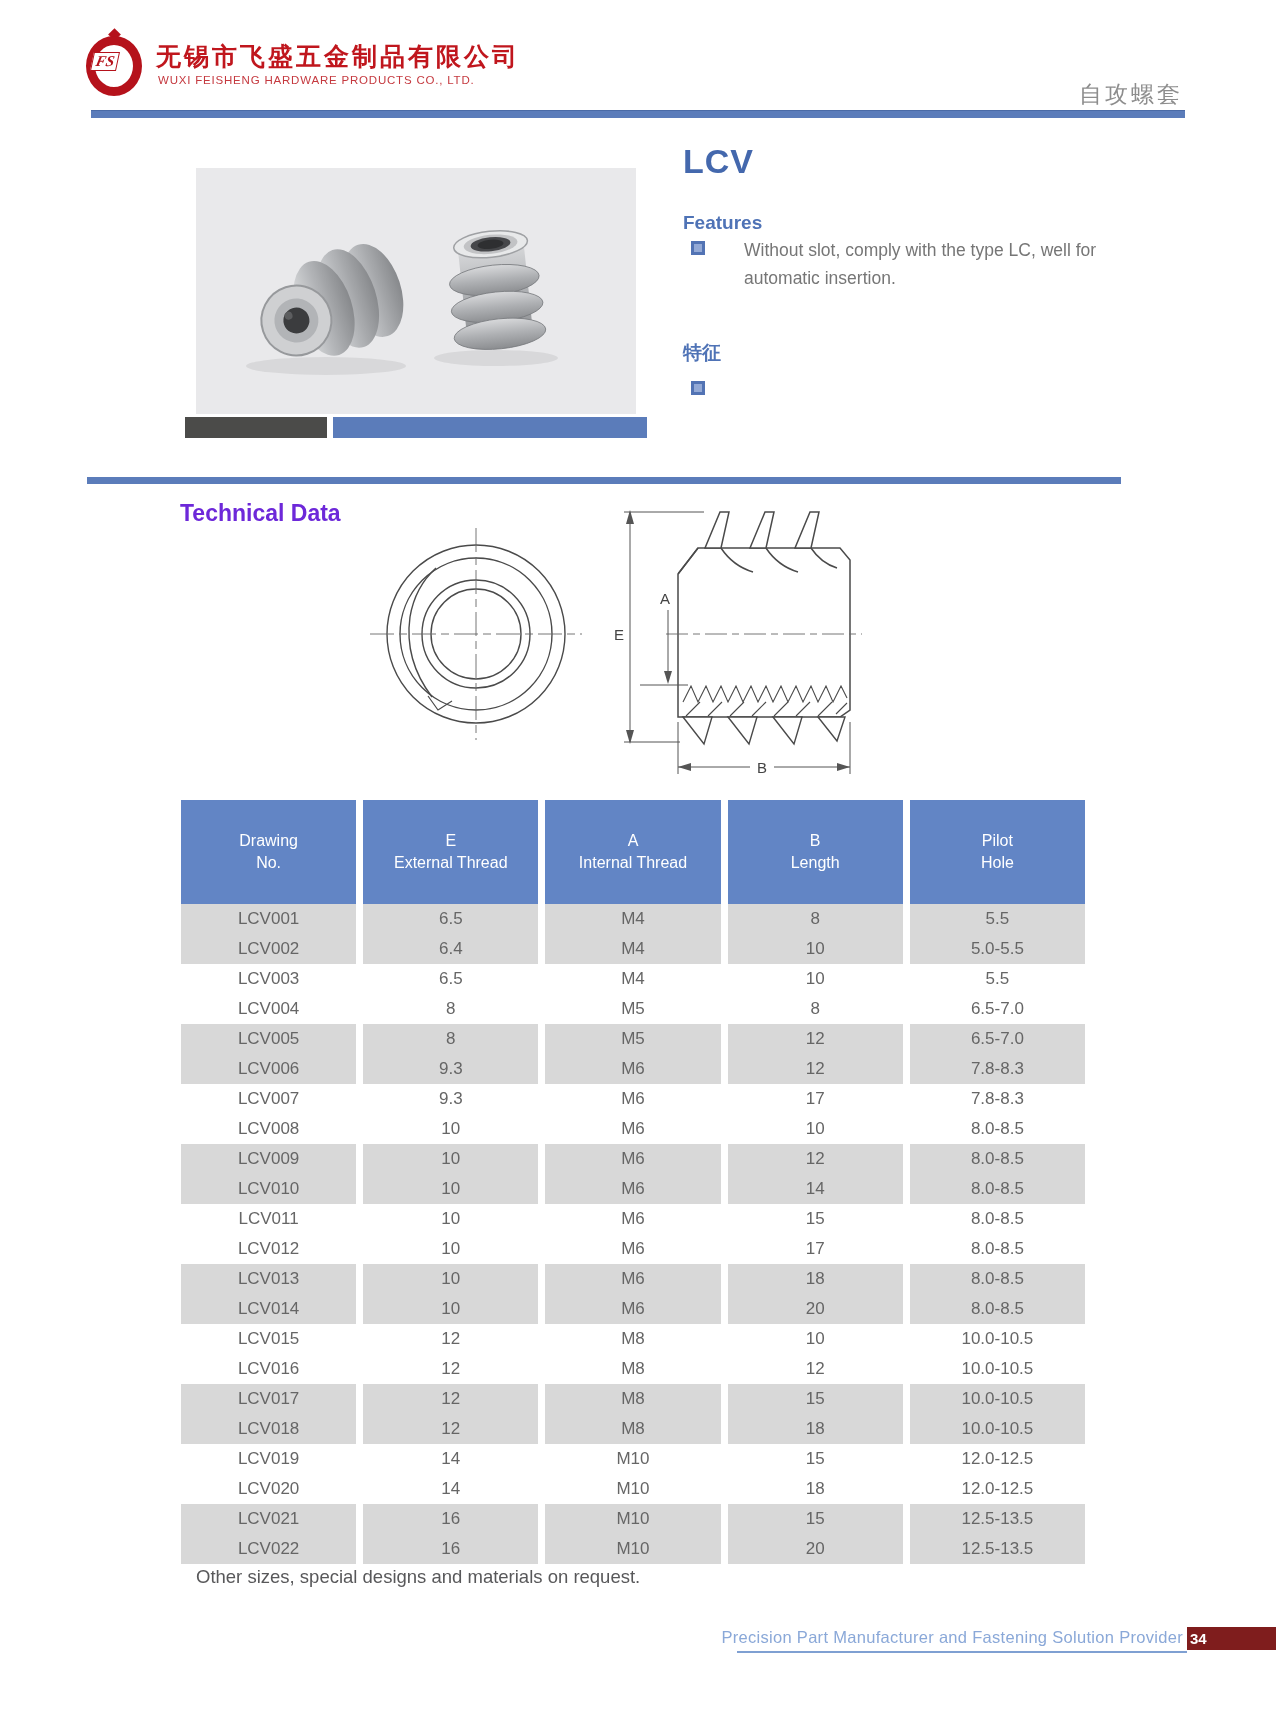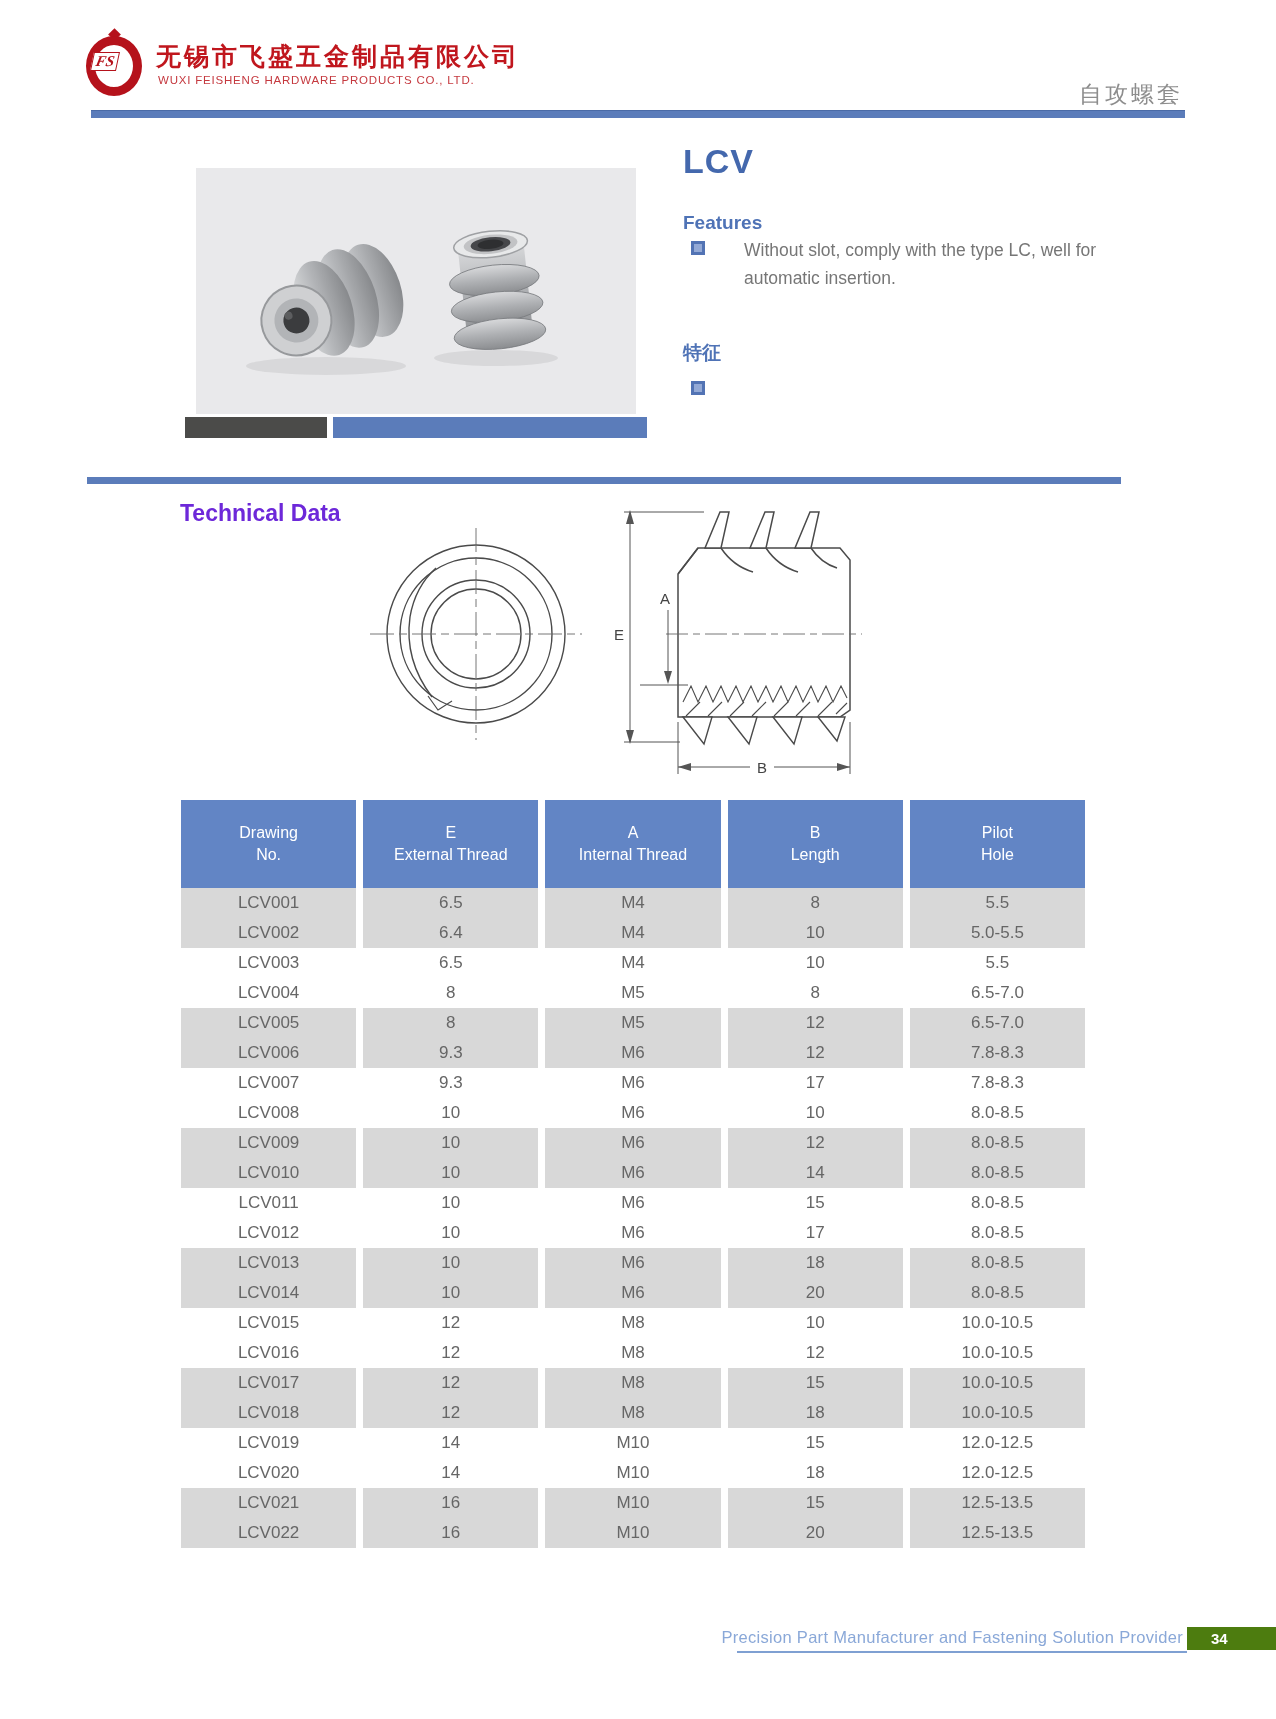--- a/index.html
+++ b/index.html
@@ -30,32 +30,32 @@
   .feature-text{position:absolute;left:744px;width:410px;font-size:17.5px;color:#767676;line-height:28px;}
 
   
   .section-rule{position:absolute;left:87px;top:477px;width:1034px;height:7px;background:#5b7cba;}
   .tech-heading{position:absolute;left:180px;top:500px;font-size:23px;font-weight:bold;color:#6d28d9;}
   .drawing{position:absolute;left:368px;top:482px;width:560px;height:310px;}
 
   
   .spec{position:absolute;left:174px;top:800px;width:918px;border-collapse:separate;border-spacing:7px 0;table-layout:fixed;}
   .spec th{background:#6285c5;color:#ffffff;font-weight:normal;font-size:16px;height:80px;line-height:1.35;
-           vertical-align:middle;text-align:center;padding:4px;}
+           vertical-align:middle;text-align:center;padding:12px;}
   .spec th span{display:block;}
   .spec td{text-align:center;font-size:17px;color:#666666;height:30px;padding:0;background:#ffffff;}
   .spec tr.band td{background:#d8d8d8;}
 
   .note{position:absolute;left:196px;top:1566px;font-size:18.5px;color:#58585a;}
 
   
   .slogan{position:absolute;right:93px;top:1628px;font-size:16.5px;color:#8aa8d8;letter-spacing:0.3px;}
   .footer-underline{position:absolute;left:737px;top:1651px;width:450px;height:2px;background:#7fa0d2;}
-  .page-badge{position:absolute;left:1187px;top:1627px;width:89px;height:23px;background:#4d7c0f;box-sizing:border-box;
-              color:#fff;font-size:15px;font-weight:bold;line-height:23px;padding-left:24px;}
+  .page-badge{position:absolute;left:1187px;top:1627px;width:89px;height:23px;background:#7f1d1d;box-sizing:border-box;
+              color:#fff;font-size:15px;font-weight:bold;line-height:23px;padding-left:3px;}
 </style>
 </head>
 <body>
 
 <div class="page">
 
   <div class="logo">
     <span class="diamond"></span>
     <span class="ring"></span>
     <span class="fs">FS</span>
@@ -369,18 +369,19 @@
         <tr class="band">
           <td>LCV022</td>
           <td>16</td>
           <td>M10</td>
           <td>20</td>
           <td>12.5-13.5</td>
         </tr>
       </tbody>
   </table>
 
+  <div class="note">Other sizes, special designs and materials on request.</div>
 
   <div class="slogan">Precision Part Manufacturer and Fastening Solution Provider</div>
   <div class="footer-underline"></div>
   <div class="page-badge">34</div>
 
 </div>
 
 </body></html>

